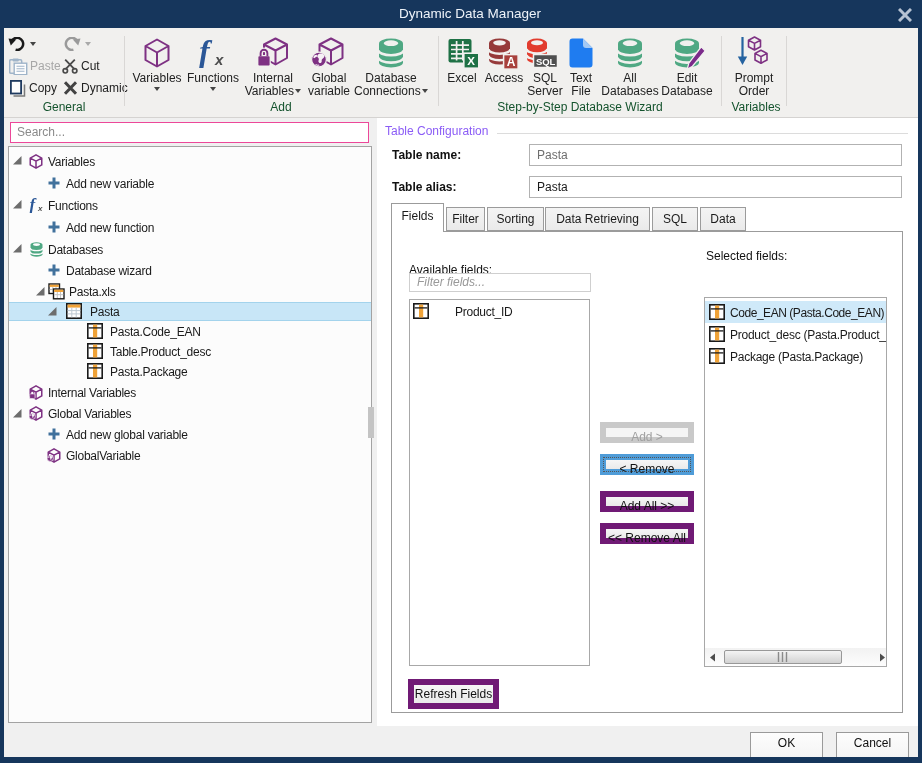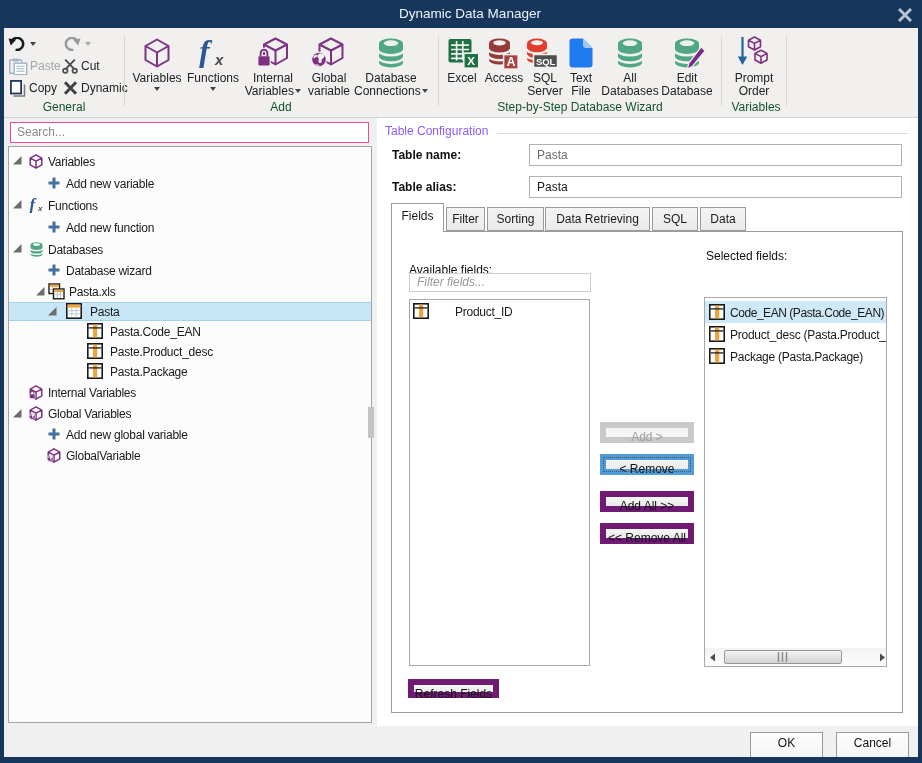--- a/index.html
+++ b/index.html
@@ -271,21 +271,21 @@
   <rect x="6" y="1.6" width="4.2" height="12.8" fill="#f0a338"></rect>
   <path d="M1.6 4.9 H14.4" stroke="#1a1a1a" stroke-width="1.3"></path>
 </svg>
 <div class="abs item" style="left:110px; top:325px;">Pasta.Code_EAN</div>
 
 <svg class="abs" style="left:87px; top:343px;" width="16" height="16" viewBox="0 0 16 16">
   <rect x="0.8" y="0.8" width="14.4" height="14.4" fill="#fff" stroke="#1a1a1a" stroke-width="1.6"></rect>
   <rect x="6" y="1.6" width="4.2" height="12.8" fill="#f0a338"></rect>
   <path d="M1.6 4.9 H14.4" stroke="#1a1a1a" stroke-width="1.3"></path>
 </svg>
-<div class="abs item" style="left:110px; top:345px;">Paste.Product_desc</div>
+<div class="abs item" style="left:110px; top:345px;">Table.Product_desc</div>
 
 <svg class="abs" style="left:87px; top:363px;" width="16" height="16" viewBox="0 0 16 16">
   <rect x="0.8" y="0.8" width="14.4" height="14.4" fill="#fff" stroke="#1a1a1a" stroke-width="1.6"></rect>
   <rect x="6" y="1.6" width="4.2" height="12.8" fill="#f0a338"></rect>
   <path d="M1.6 4.9 H14.4" stroke="#1a1a1a" stroke-width="1.3"></path>
 </svg>
 <div class="abs item" style="left:110px; top:365px;">Pasta.Package</div>
 
 <svg class="abs" style="left:29px; top:385px;" width="14" height="15" viewBox="0 0 24 26">
   <path d="M12 1.5 L22 7 L22 19 L12 24.5 L2 19 L2 7 Z M2 7 L12 12.5 L22 7 M12 12.5 L12 24.5" fill="none" stroke="#7e3183" stroke-width="2.6" stroke-linejoin="round"></path>
@@ -376,20 +376,20 @@
 <div class="abs" style="left:724px; top:650px; width:118px; height:14px; background:linear-gradient(#f4f4f4,#d2d2d2); border:1px solid #989898; border-radius:2px;"></div>
 <svg class="abs" style="left:777px; top:652px;" width="12" height="10" viewBox="0 0 12 10">
     <path d="M1.5 0 L1.5 10 M5.5 0 L5.5 10 M9.5 0 L9.5 10" stroke="#8a8a8a" stroke-width="1.4"></path>
   </svg>
 
 <div class="abs btn disabled" style="left:600px; top:422px; width:94px; height:21px; line-height:19px;">Add &gt;</div>
 <div class="abs btn" style="left:600px; top:454px; width:94px; height:21px; line-height:19px; border-color:#4f9cd8; outline:1px dotted #555; outline-offset:-4px;">&lt; Remove</div>
 <div class="abs btn" style="left:600px; top:491px; width:94px; height:21px; line-height:19px;">Add All &gt;&gt;</div>
 <div class="abs btn" style="left:600px; top:523px; width:94px; height:21px; line-height:19px;">&lt;&lt; Remove All</div>
 
-<div class="abs btn" style="left:408px; top:679px; width:91px; height:19px; line-height:19px;">Refresh Fields</div>
+<div class="abs btn" style="left:408px; top:679px; width:91px; height:30px; line-height:19px;">Refresh Fields</div>
 
 <div class="abs bottombtn" style="left:750px; width:73px;">OK</div>
 <div class="abs bottombtn" style="left:836px; width:73px;">Cancel</div>
 
 <div class="abs navy-l"></div>
 <div class="abs navy-r"></div>
 <div class="abs navy-b"></div>
 
 </body></html>

